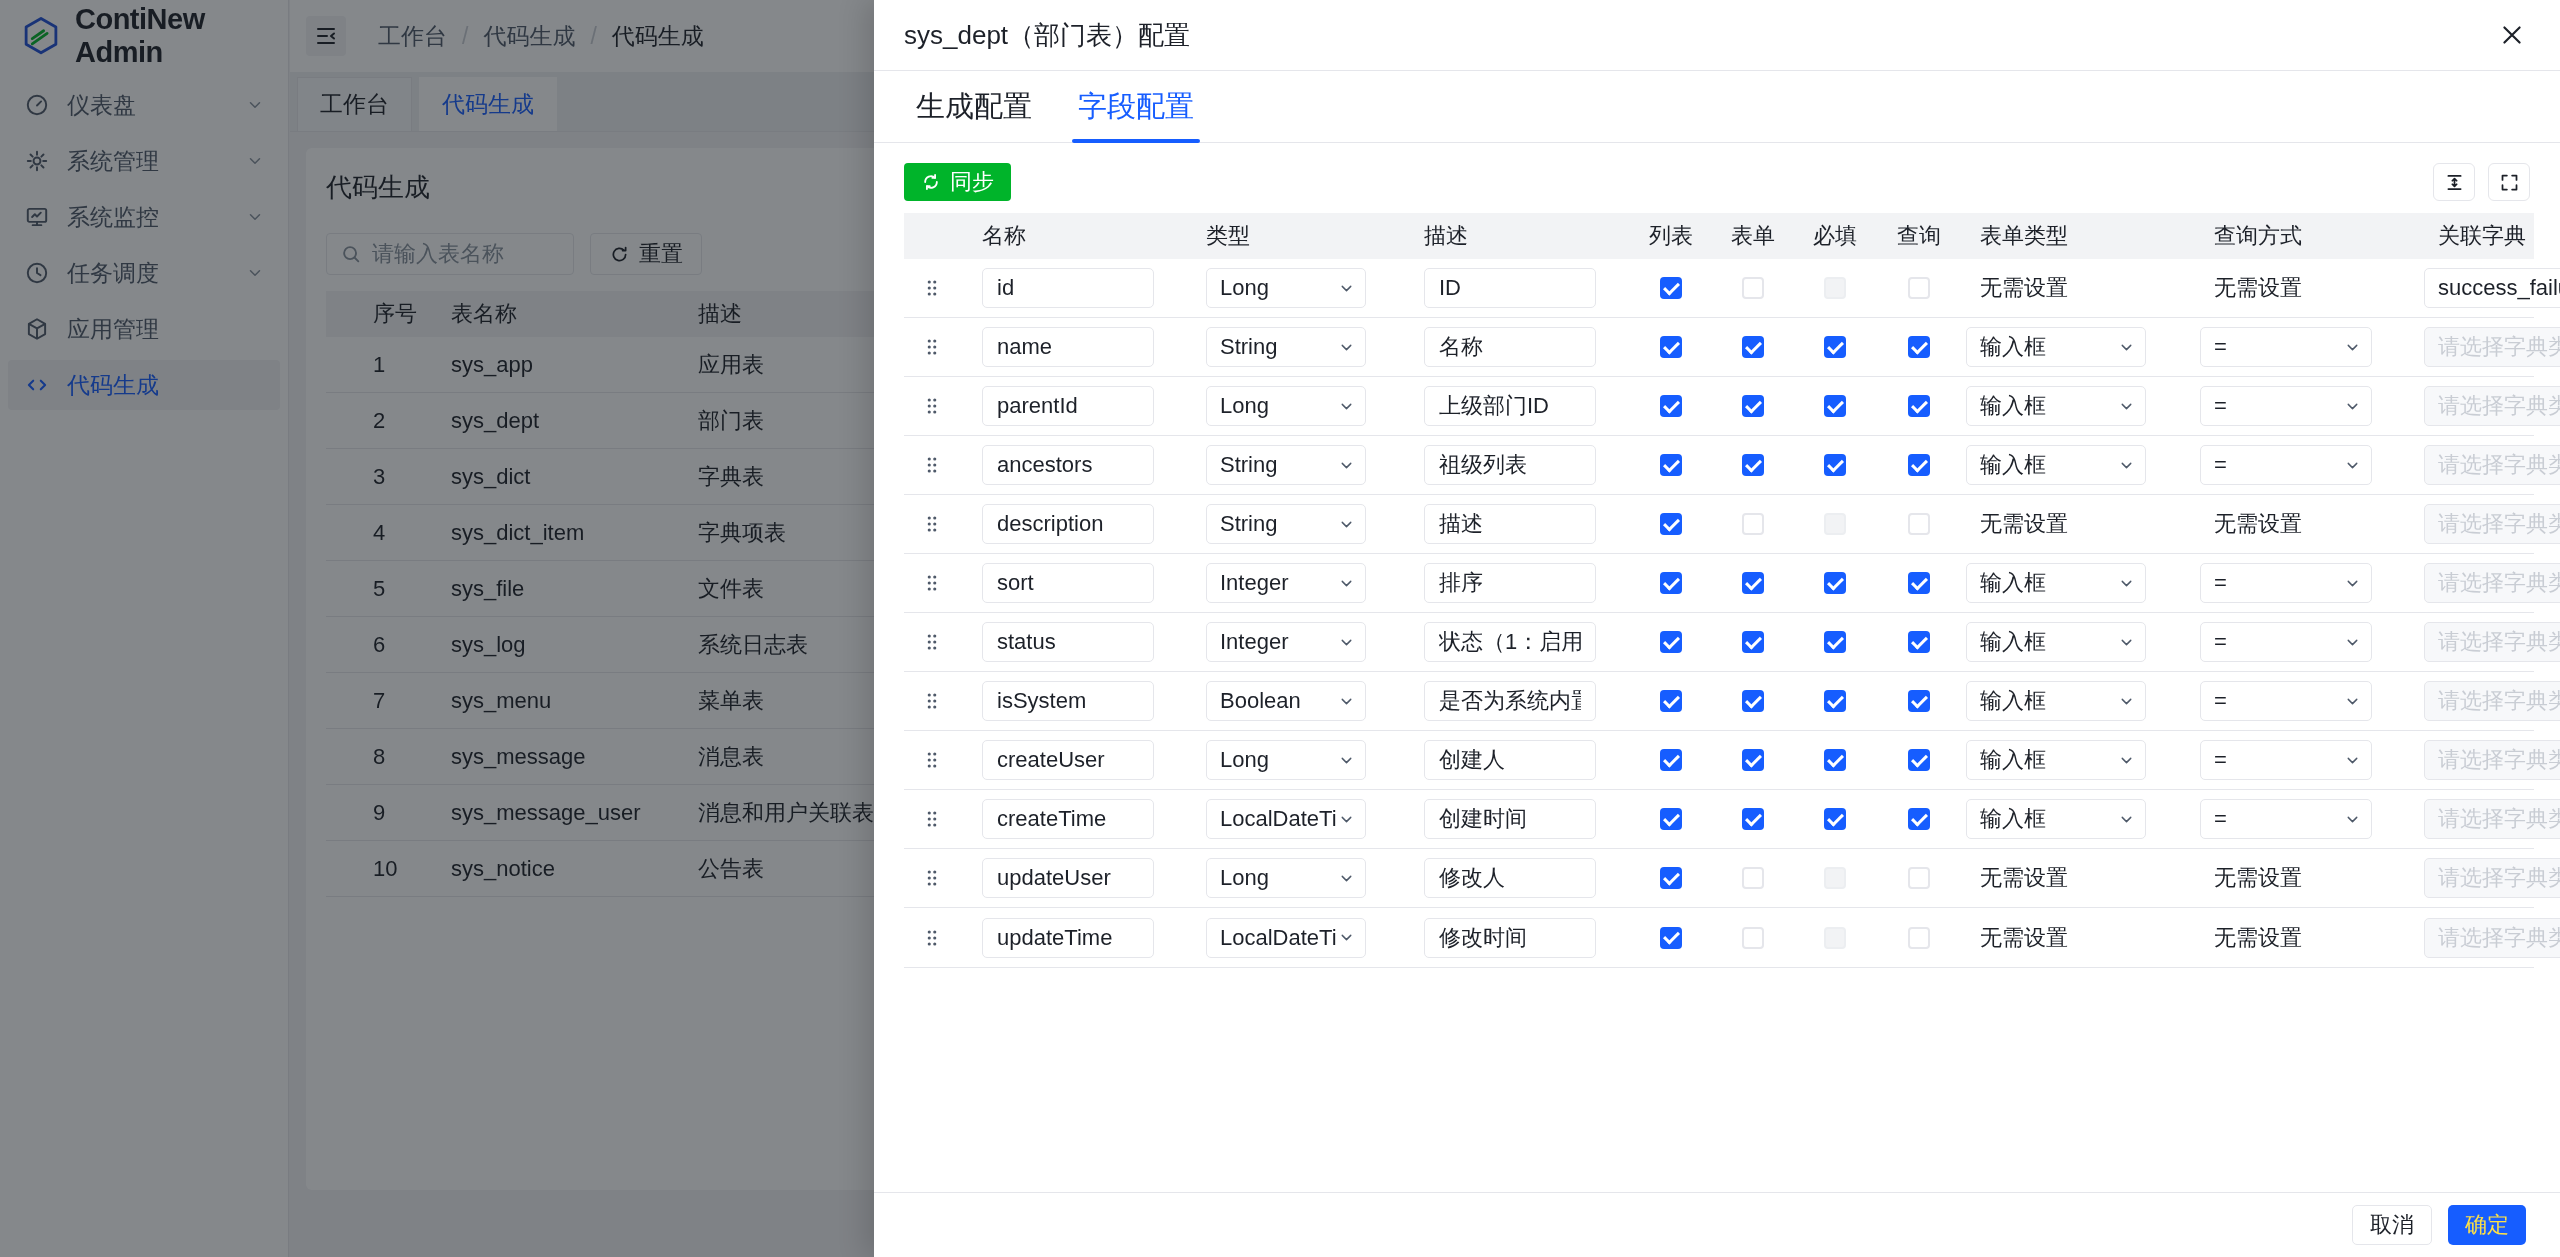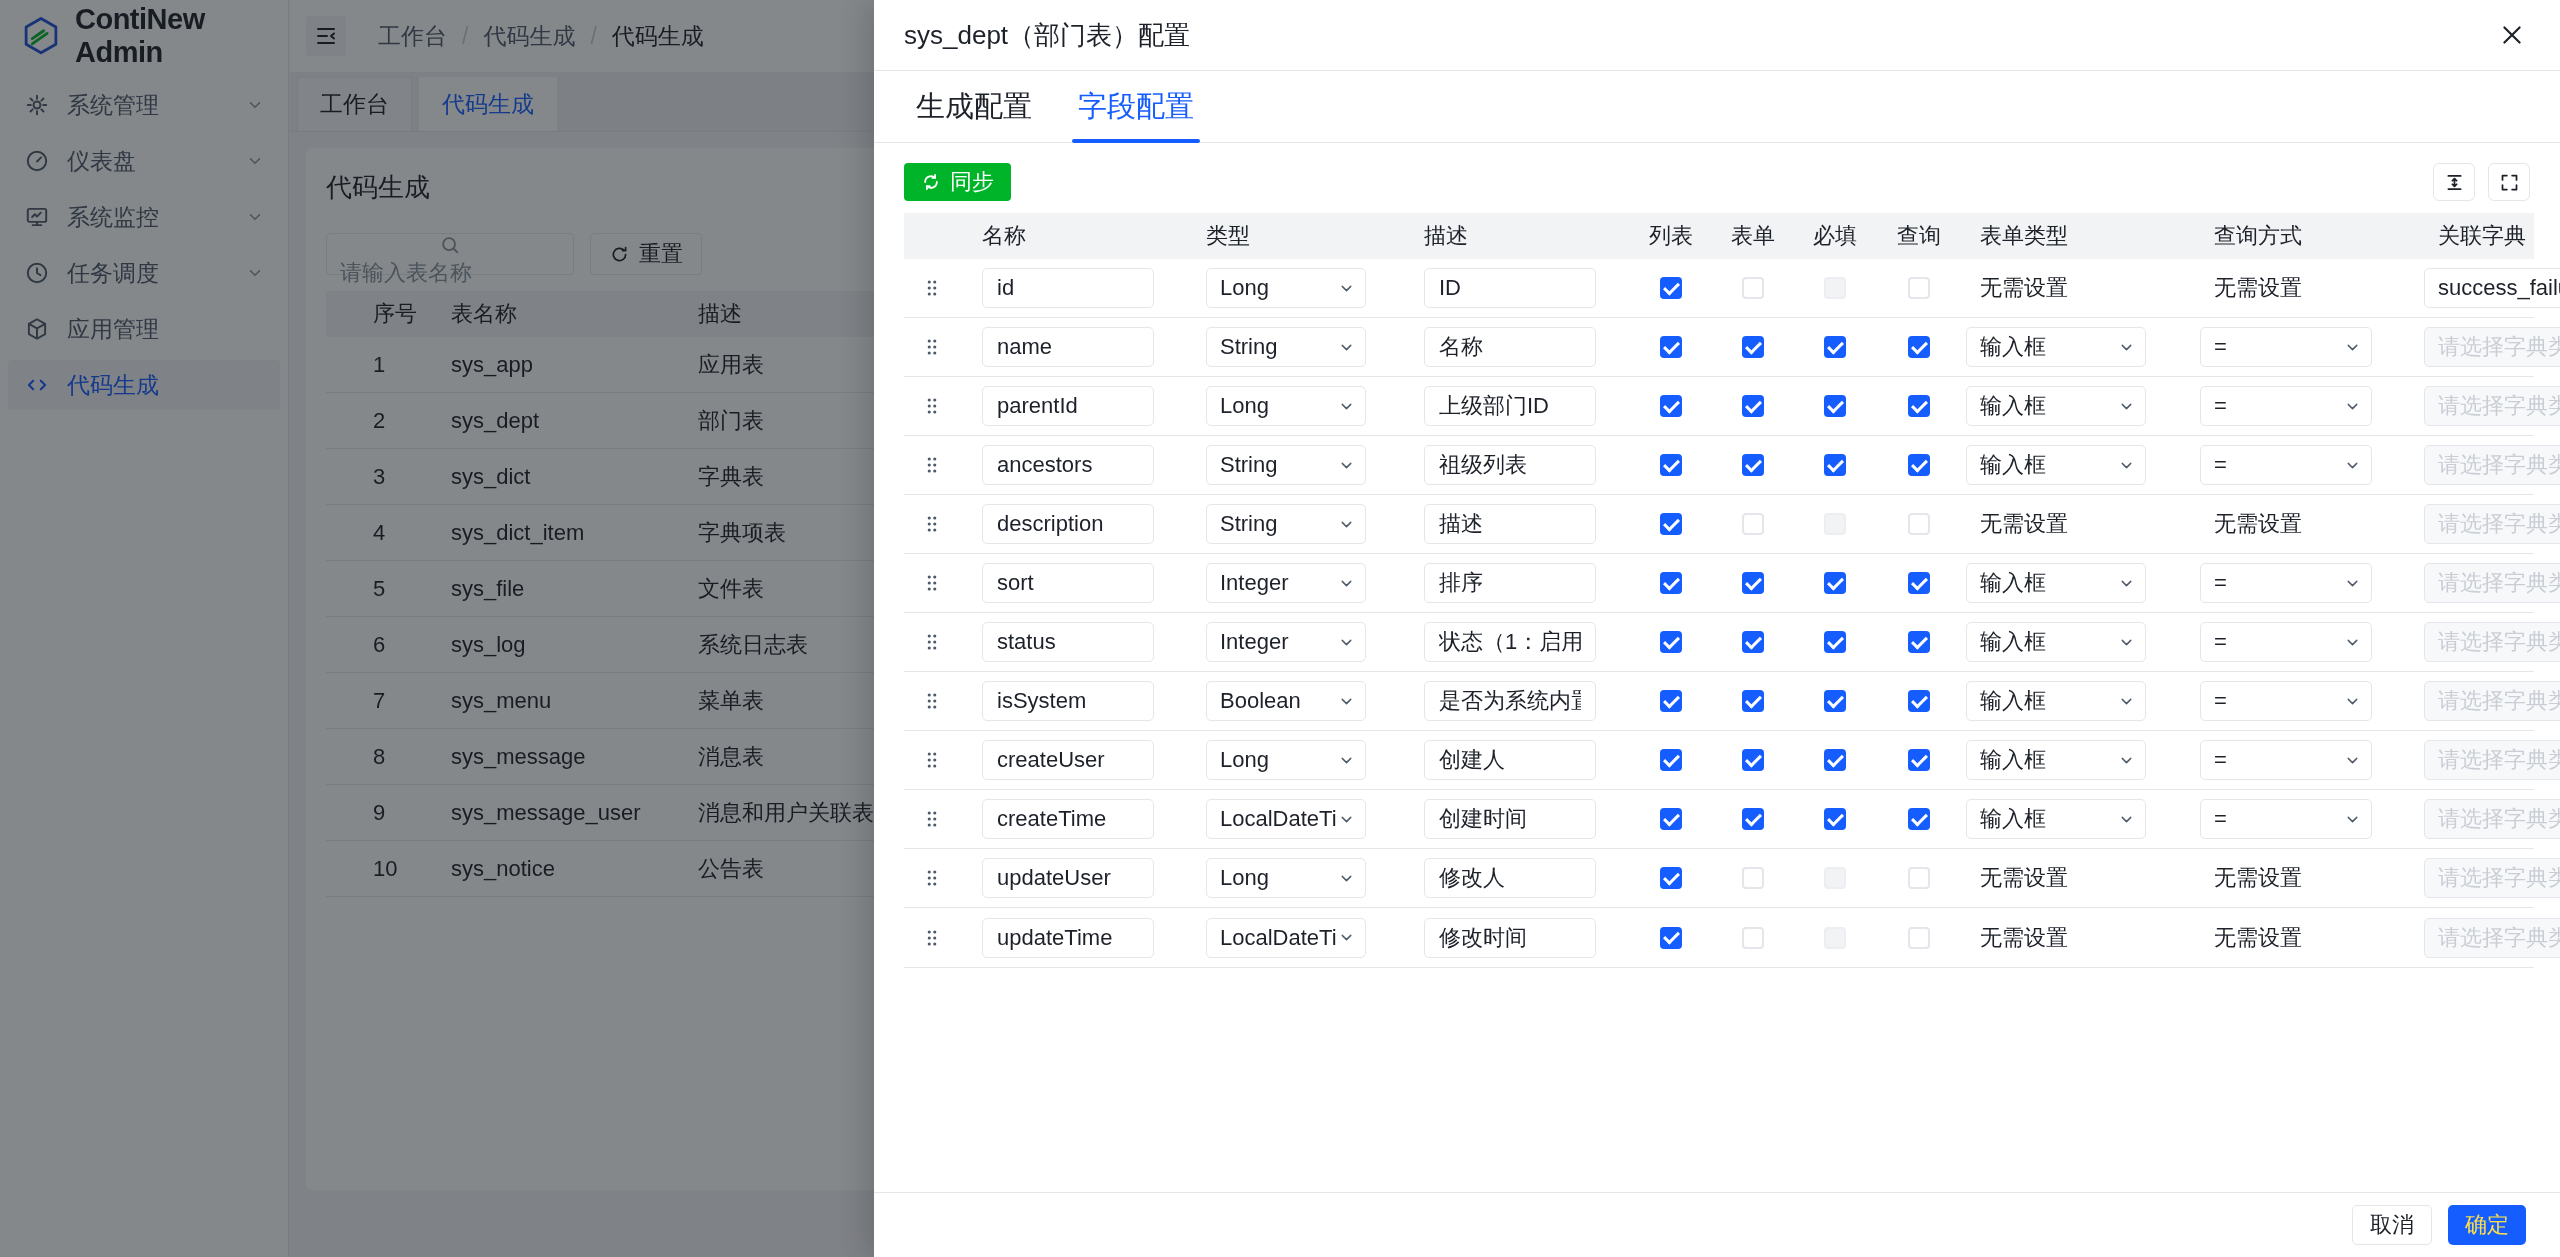--- a/index.html
+++ b/index.html
@@ -28,21 +28,21 @@
 
   
   .tabbar { position:absolute; left:290px; top:72px; right:0; height:60px; background:#eef0f3; border-bottom:1px solid #e5e6eb; display:flex; align-items:flex-end; padding-left:7px; z-index:1; }
   .ttab { height:54px; display:flex; align-items:center; padding:0 22px; margin-right:7px; background:#f7f8fa; border:1px solid #e5e6eb; border-bottom:none; font-size:23px; color:#1d2129; cursor:pointer; }
   .ttab.active { background:#fff; color:#165dff; border-color:transparent; }
 
   
   .content-card { position:absolute; left:306px; top:148px; width:2238px; height:1042px; background:#fff; border-radius:6px; padding:16px 20px; z-index:1; }
   .card-title { font-size:26px; font-weight:500; margin:6px 0 28px 0; }
   .search-row { display:flex; gap:16px; margin-bottom:16px; }
-  .search-input { width:248px; height:42px; border:1px solid #e5e6eb; border-radius:4px; background:#fff; display:flex; align-items:center; padding:0 13px; gap:4px; color:#86909c;flex-direction:column; }
+  .search-input { width:248px; height:42px; border:1px solid #e5e6eb; border-radius:4px; background:#fff; display:flex; align-items:center; padding:0 13px; gap:10px; color:#86909c; }
   .search-input svg { width:22px; height:22px; color:#86909c; }
   .search-input input { border:none; outline:none; width:100%; font-size:22px; font-family:inherit; color:#1d2129; background:transparent; }
   .search-input input::placeholder { color:#86909c; }
   .reset-btn { height:42px; padding:0 18px; border:1px solid #e5e6eb; border-radius:4px; background:#fff; display:flex; align-items:center; gap:9px; font-size:22px; color:#1d2129; cursor:pointer; }
   .reset-btn svg { width:21px; height:21px; }
   .bg-table { margin-top:2px; }
   .bgt-head, .bgt-row { display:grid; grid-template-columns:125px 247px 1fr; align-items:center; }
   .bgt-head { height:46px; background:#f2f3f5; font-weight:500; }
   .bgt-head > div:first-child, .bgt-row > div:first-child { padding-left:47px; }
   .bgt-row { height:56px; border-bottom:1px solid #e5e6eb; }
@@ -113,39 +113,39 @@
         <path d="M24 4l17 9.8v19.6L24 43.2 7 33.4V13.8z" stroke="#1e4fd6" stroke-width="3.2"></path>
         <path d="M14 27l13-9M14 33l17-12" stroke="#00b42a" stroke-width="3.2"></path>
       </svg>
     </span>
     <span class="logo-text">ContiNew Admin</span>
   </div>
   <nav class="menu">
     <div class="menu-item">
       <span class="mi">
           <svg viewBox="0 0 24 24" fill="none" stroke="currentColor" stroke-width="1.8" stroke-linecap="round">
-            <circle cx="12" cy="12" r="3.2"></circle>
-            <path d="M12 3.5v2.8M12 17.7v2.8M3.5 12h2.8M17.7 12h2.8M6 6l2 2M16 16l2 2M18 6l-2 2M8 16l-2 2"></path>
-          </svg>
-        </span>
-      <span class="ml">系统管理</span>
+            <circle cx="12" cy="12" r="8.5"></circle>
+            <path d="M12 12.5l3.8-3.8M12 12.5l-.01 0"></path>
+          </svg>
+        </span>
+      <span class="ml">仪表盘</span>
       <span class="chev">
           <svg width="18" height="18" viewBox="0 0 24 24" fill="none" stroke="currentColor" stroke-width="2" stroke-linecap="round" stroke-linejoin="round">
             <path d="M6 9l6 6 6-6"></path>
           </svg>
         </span>
     </div>
     <div class="menu-item">
       <span class="mi">
           <svg viewBox="0 0 24 24" fill="none" stroke="currentColor" stroke-width="1.8" stroke-linecap="round">
-            <circle cx="12" cy="12" r="8.5"></circle>
-            <path d="M12 12.5l3.8-3.8M12 12.5l-.01 0"></path>
-          </svg>
-        </span>
-      <span class="ml">仪表盘</span>
+            <circle cx="12" cy="12" r="3.2"></circle>
+            <path d="M12 3.5v2.8M12 17.7v2.8M3.5 12h2.8M17.7 12h2.8M6 6l2 2M16 16l2 2M18 6l-2 2M8 16l-2 2"></path>
+          </svg>
+        </span>
+      <span class="ml">系统管理</span>
       <span class="chev">
           <svg width="18" height="18" viewBox="0 0 24 24" fill="none" stroke="currentColor" stroke-width="2" stroke-linecap="round" stroke-linejoin="round">
             <path d="M6 9l6 6 6-6"></path>
           </svg>
         </span>
     </div>
     <div class="menu-item">
       <span class="mi">
           <svg viewBox="0 0 24 24" fill="none" stroke="currentColor" stroke-width="1.8" stroke-linecap="round" stroke-linejoin="round">
             <rect x="3.5" y="4.5" width="17" height="12" rx="1.5"></rect>

